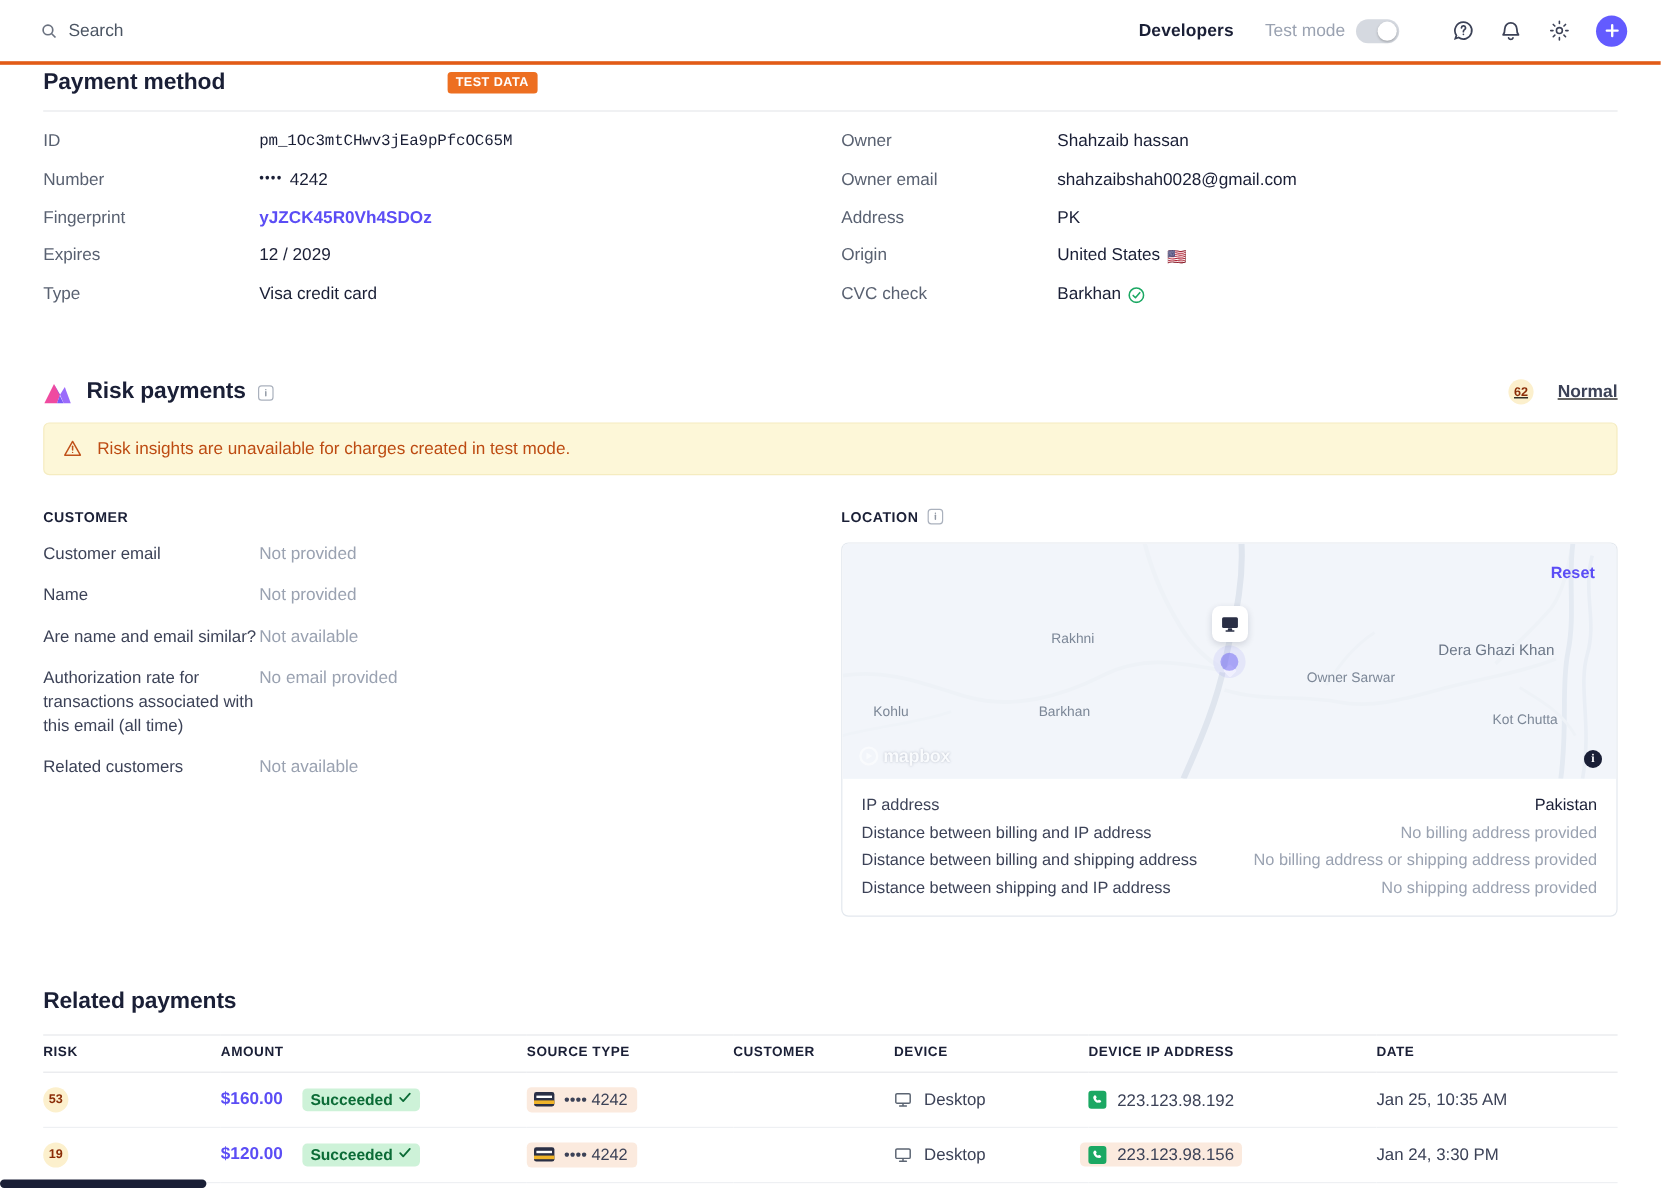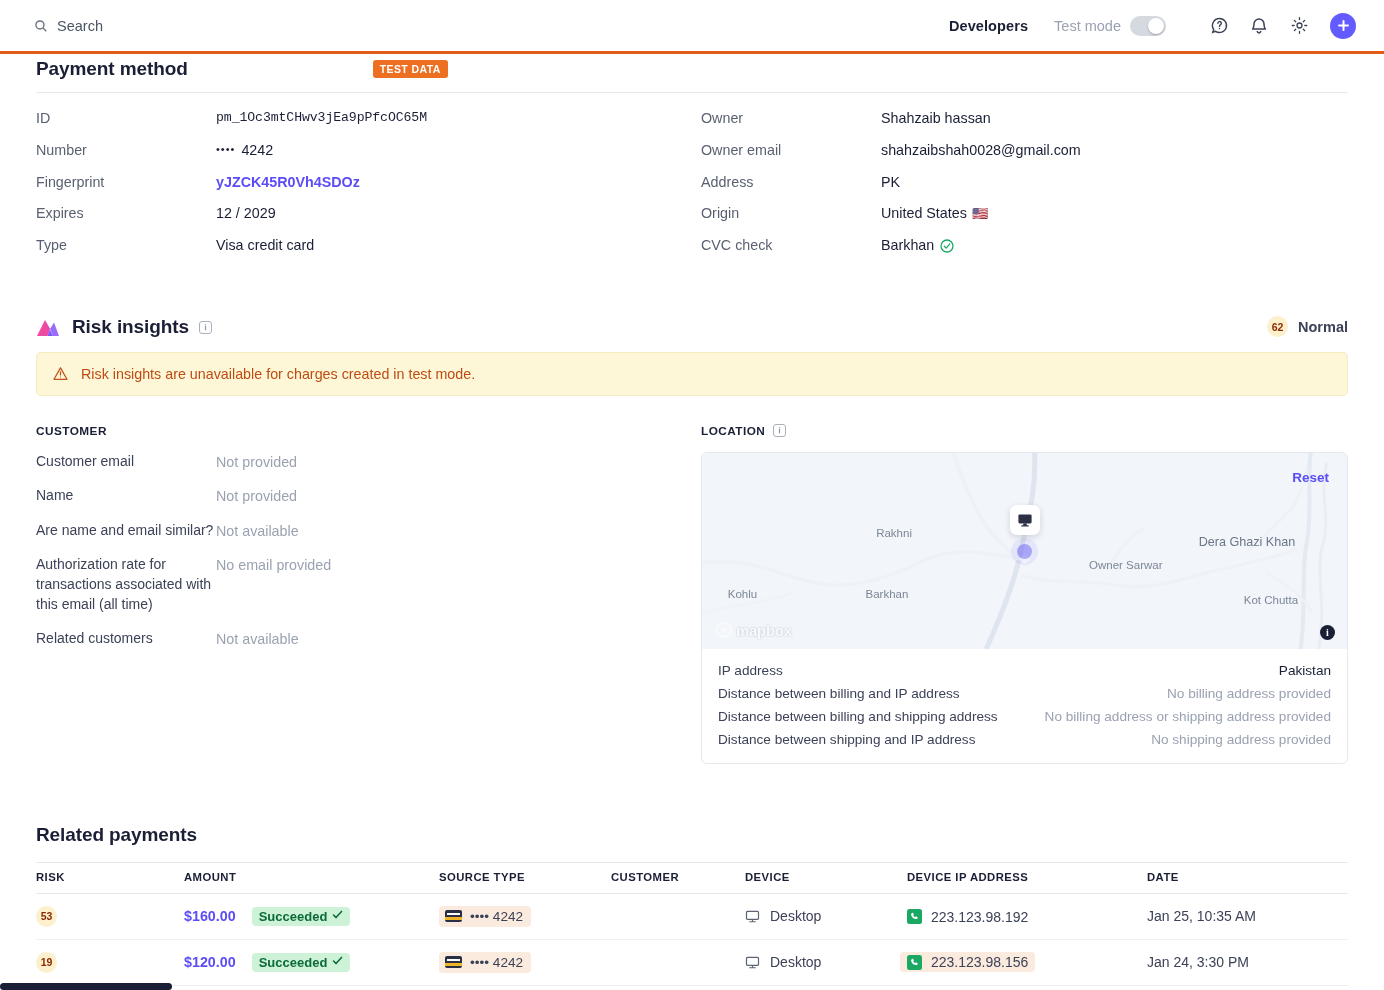--- a/index.html
+++ b/index.html
@@ -91,21 +91,21 @@
     padding-bottom:14px;
   }
   .radar-logo { width:24px; height:21px; margin-right:12px; display:block; }
   .risk-title { font-size:19px; font-weight:700; color:#1a1f36; letter-spacing:-.1px; }
   .info-ic {
     width:13px; height:13px; margin-left:10px; display:inline-block;
     border:1px solid #aab1bd; border-radius:3px; position:relative; top:1px;
     color:#8f97a3;
   }
   .info-ic svg { display:block; }
-  .risk-score-wrap { margin-left:auto; display:flex; align-items:center; gap:10px; }
+  .risk-score-wrap { margin-left:auto; display:flex; align-items:center; gap:20px;text-decoration:underline; }
   .score-bubble {
     width:21px; height:21px; border-radius:50%;
     background:#fcf0cd; color:#8a2b06;
     font-size:10.5px; font-weight:700;
     display:flex; align-items:center; justify-content:center;
   }
   .score-label { font-size:14.5px; font-weight:600; color:#3c4257; }
 
   .alert-banner {
     background:#fdf7d8; border:1px solid #f5ecc0;
@@ -365,21 +365,21 @@
         </div>
       </div>
     </div>
 
     <div class="risk-head">
       <svg class="radar-logo" viewBox="0 0 24 21">
         <path d="M1 20 L9 4 L14 13 L11.5 20 Z" fill="#ef4aa0"></path>
         <path d="M9 4 L17 20 L11.5 20 L14 13 Z" fill="#7a5af8"></path>
         <path d="M14 13 L18 6.5 L23 20 L17 20 Z" fill="#9b6bfb"></path>
       </svg>
-      <div class="risk-title">Risk insights</div>
+      <div class="risk-title">Risk payments</div>
       <span class="info-ic">
         <svg width="11" height="11" viewBox="0 0 11 11" fill="none" stroke="#8f97a3" stroke-width="1.2">
           <path d="M5.5 4.4v3.4" stroke-linecap="round"></path>
           <circle cx="5.5" cy="2.7" r=".6" fill="#8f97a3" stroke="none"></circle>
         </svg>
       </span>
       <div class="risk-score-wrap">
         <div class="score-bubble">62</div>
         <div class="score-label">Normal</div>
       </div>

